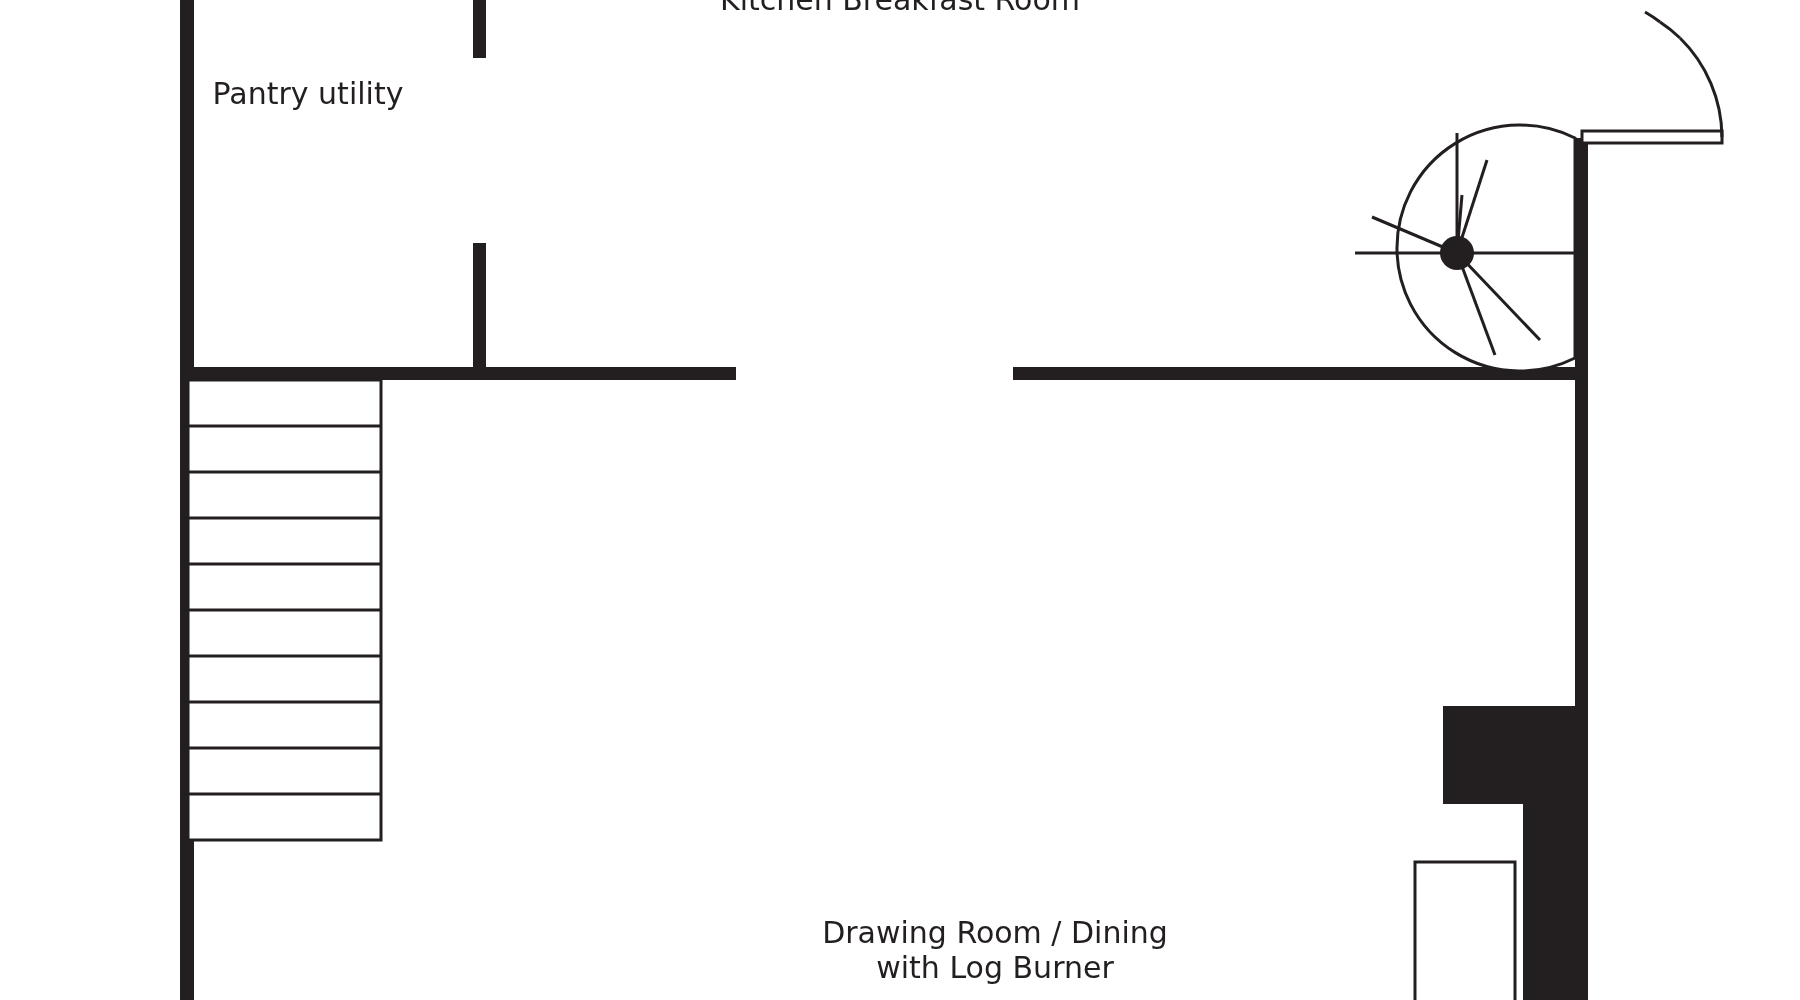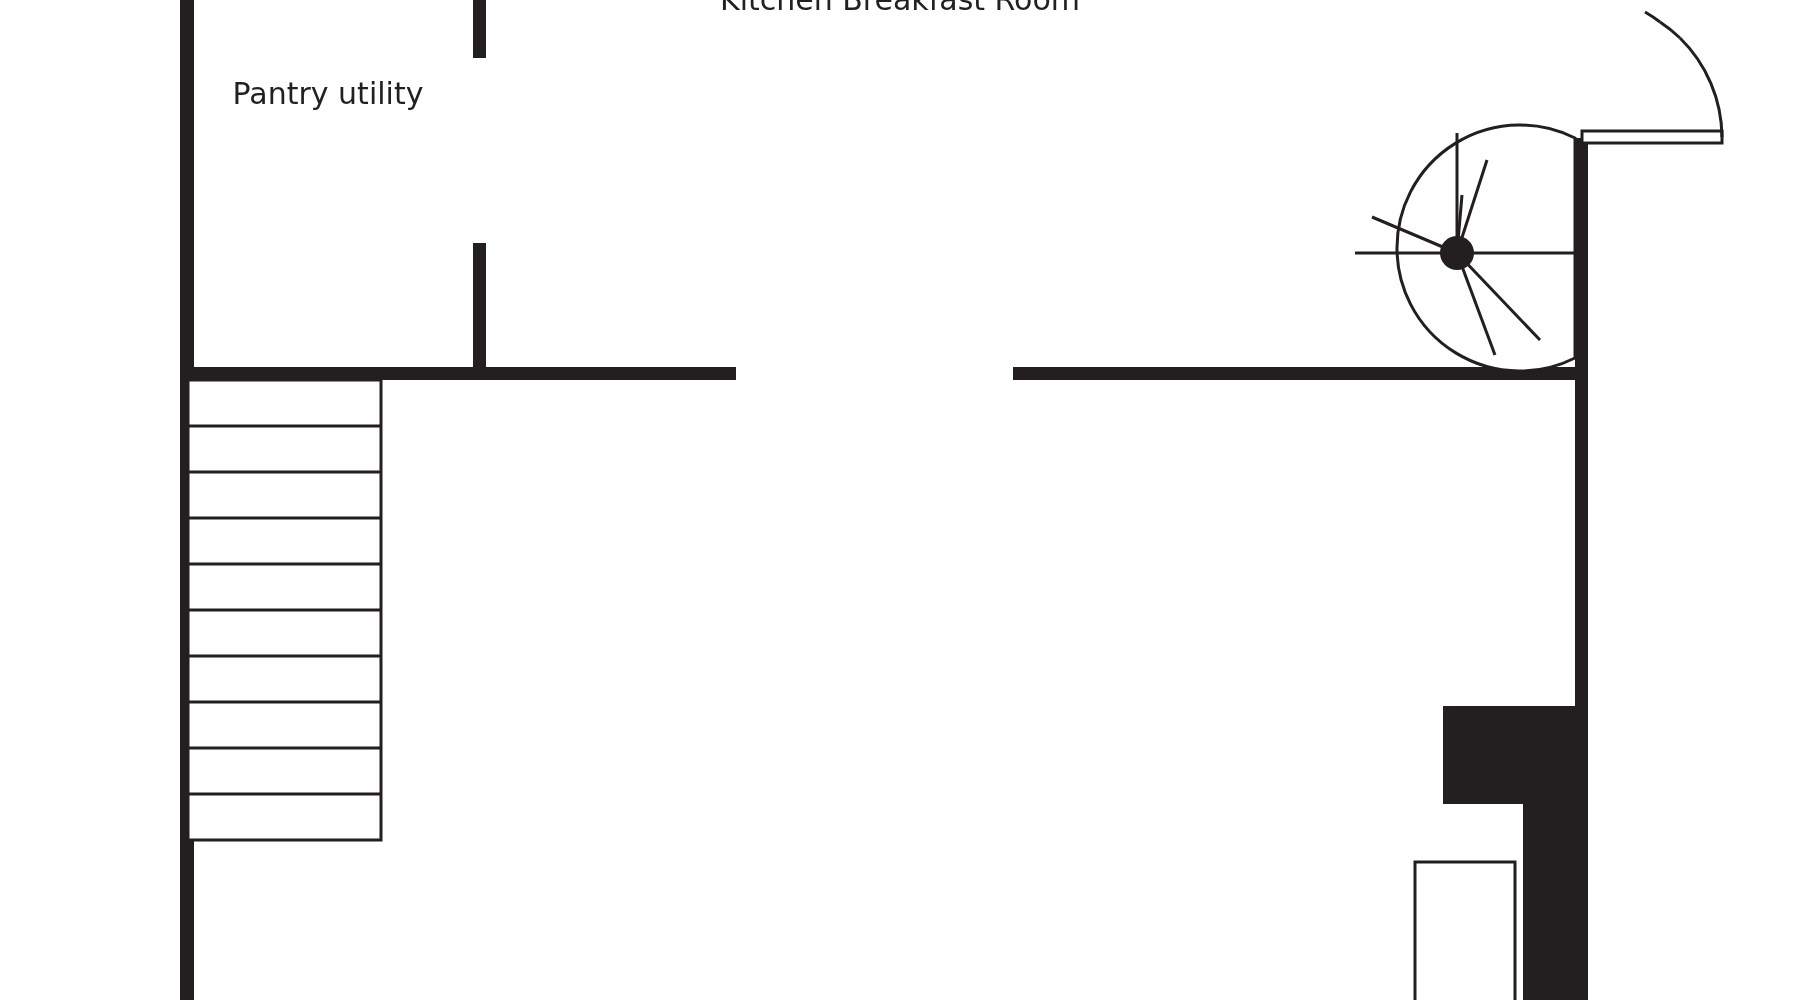--- a/index.html
+++ b/index.html
@@ -35,21 +35,21 @@
     text-align: center;
     line-height: 1.18;
   }
   #label-kitchen {
     left: 0;
     top: -18px;
     width: 1800px;
     font-size: 30px;
   }
   #label-pantry {
-    left: 148px;
+    left: 128px;
     top: 76px;
     width: 360px;
     font-size: 30px;
   }
   #label-drawing {
     left: 580px;
     top: 915px;
     width: 830px;
     font-size: 30px;
   }
@@ -118,14 +118,16 @@
     <g>
       <rect x="1415" y="862" width="100" height="140" fill="#ffffff" stroke="#231f20" stroke-width="3"></rect>
     </g>
 
   </svg>
 
   <div class="room-label" id="label-kitchen">Kitchen Breakfast Room</div>
 
   <div class="room-label" id="label-pantry">Pantry utility</div>
 
+  <div class="room-label" id="label-drawing">Drawing Room / Dining
+with Log Burner</div>
 
 </div>
 
 </body></html>

